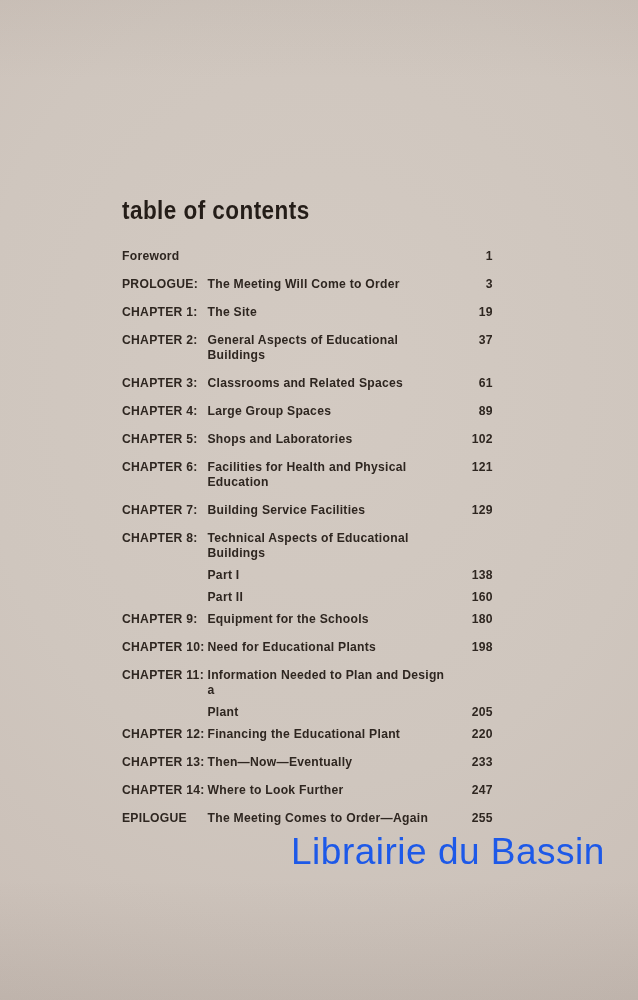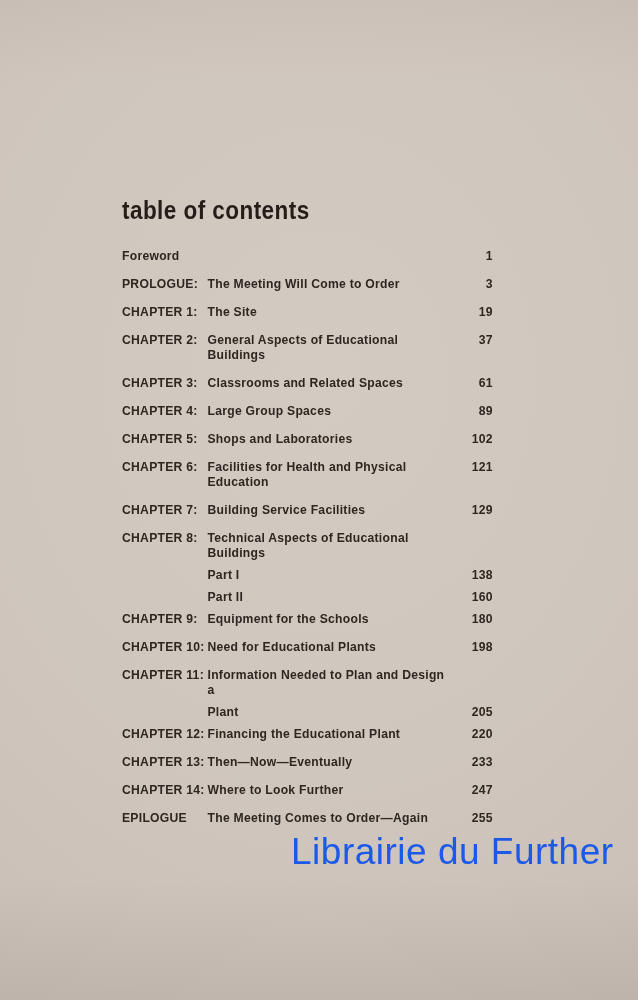--- a/index.html
+++ b/index.html
@@ -147,13 +147,13 @@
         <span class="pnum">247</span>
       </div>
       <div class="row">
         <span class="label">EPILOGUE</span>
         <span class="rtitle">The Meeting Comes to Order—Again</span>
         <span class="pnum">255</span>
       </div>
     </div>
 </div>
 
-<div class="watermark">Librairie du Further</div>
+<div class="watermark">Librairie du Bassin</div>
 
 </body></html>

